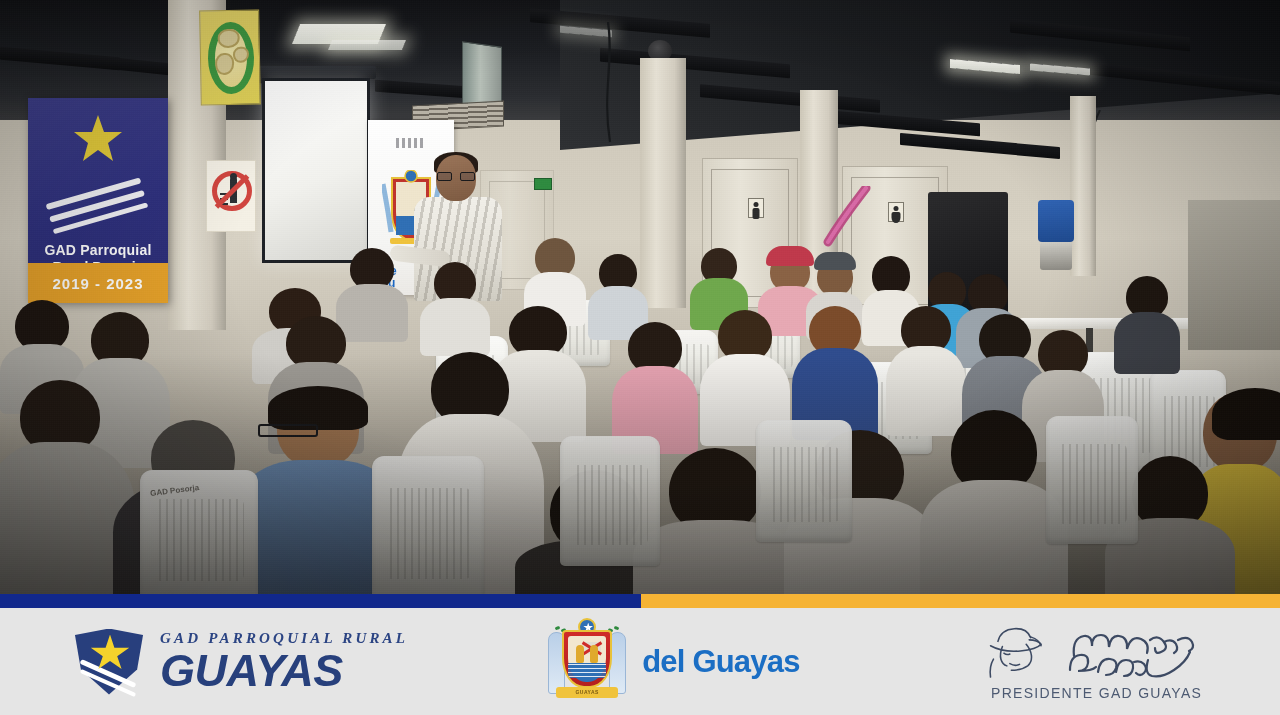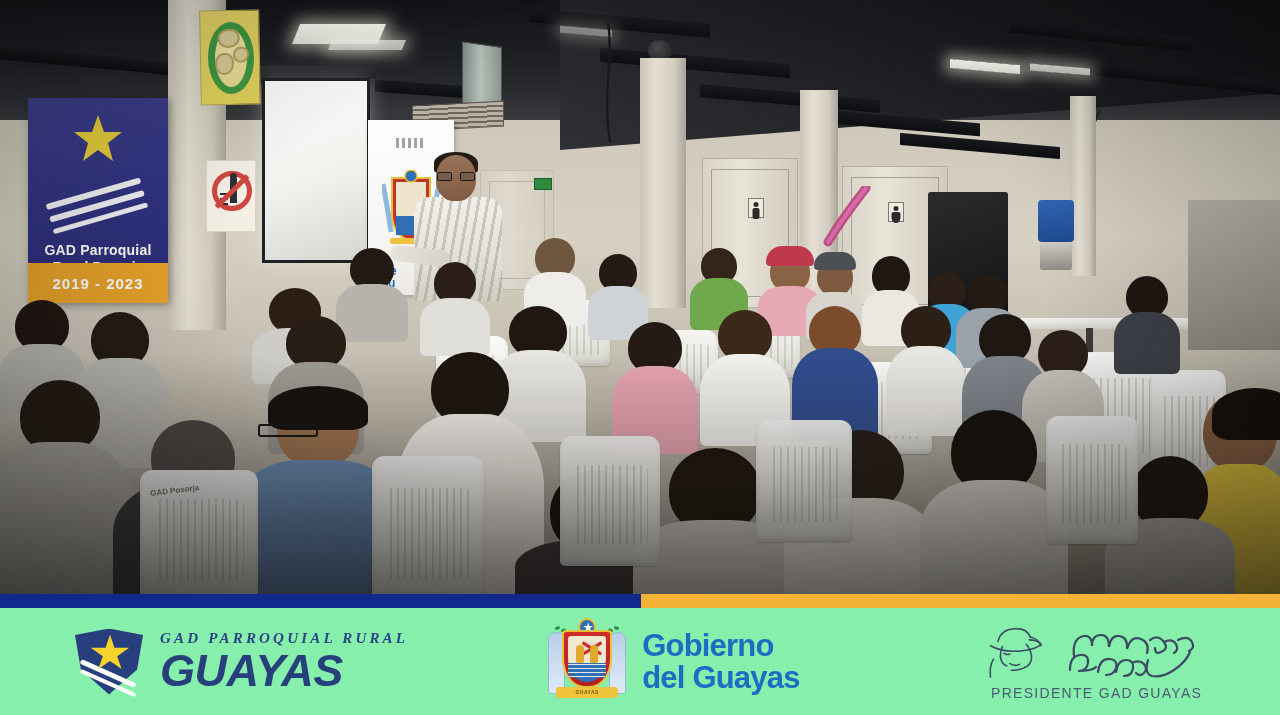--- a/index.html
+++ b/index.html
@@ -234,21 +234,21 @@
       repeating-linear-gradient(90deg, rgba(255,255,255,.04) 0 1px, rgba(0,0,0,.04) 1px 2px);
   }
 
   
   .divider { position:absolute; left:0; top:594px; width:1280px; height:14px; display:flex; }
   .divider .d-blue { height:100%; }
   .divider .d-gold { height:100%; flex:1; }
 
   .footer {
     position:absolute; left:0; top:608px; width:1280px; height:107px;
-    background:#86efac; display:flex; align-items:center;
+    background:#e5e5e5; display:flex; align-items:center;
   }
   .f-slot { display:flex; align-items:center; }
   .slot-1 { margin-left:72px; }
   .slot-2 { margin-left:140px; }
   .slot-3 { margin-left:180px; }
 
   
   .emblem { position:relative; width:74px; height:70px; flex:none; }
   .emblem .sh {
     position:absolute; left:0; top:2px; width:74px; height:66px;
@@ -679,21 +679,20 @@
           <div class="g-inner">
             <div class="g-flag"></div>
             <div class="g-fig" style="left:8px;"></div>
             <div class="g-fig" style="left:22px;"></div>
             <div class="g-waves"></div>
           </div>
         </div>
         <div class="g-ribbon">GUAYAS</div>
       </div>
       <div class="guayas-txt">
-        <div class="t1">Gobierno</div>
         <div class="t2">del Guayas</div>
       </div>
     </div>
 
     <div class="f-slot slot-3">
       <div class="romero">
         <div class="romero-row">
           <svg class="face-ico" viewBox="0 0 110 78">
             <g fill="none" stroke="#3d4a63" stroke-width="2.1" stroke-linecap="round">
               <path d="M24 26 q4 -16 22 -17 q17 -1 22 12"></path>

